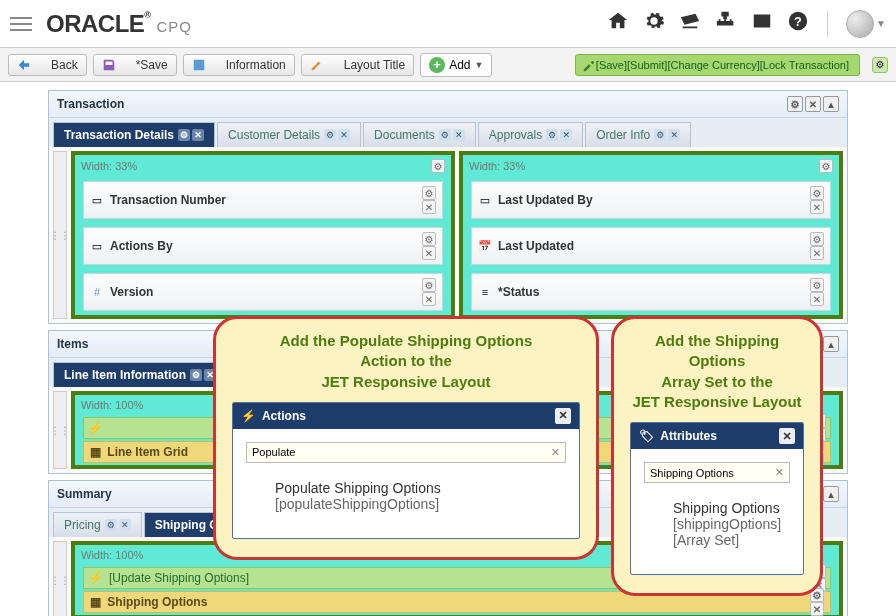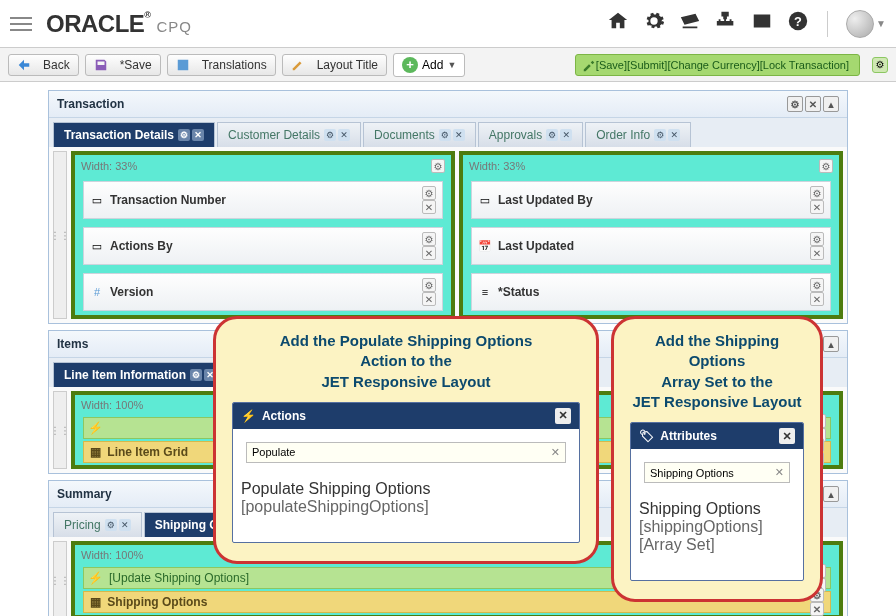--- a/index.html
+++ b/index.html
@@ -9,21 +9,21 @@
 .hamburger span { display: block; height: 2px; background: #888; }
 .logo { font-family: "Times New Roman", serif; font-weight: bold; font-size: 24px; color: #333; letter-spacing: -0.5px; }
 .logo sup { font-size: 9px; vertical-align: top; }
 .logo-sub { color: #888; font-size: 15px; font-weight: normal; margin-left: 6px; letter-spacing: 1px;}
 .topicons { margin-left: auto; display: flex; align-items: center; gap: 14px; font-size: 22px; color: #333;}
 .topicons .sep { width: 1px; height: 26px; background: #ccc; margin: 0 4px;}
 .avatar-circle { width: 28px; height: 28px; border-radius: 50%; background: radial-gradient(circle at 30% 30%, #eee,#aaa); border:1px solid #aaa;}
 .topicons svg { width: 22px; height: 22px; }
 
 .toolbar { height: 34px; background: #f3f3f3; border-bottom: 1px solid #ccc; display: flex; align-items: center; padding: 0 8px; gap: 6px;}
-.tb-btn { background: linear-gradient(#fefefe,#e7e7e7); border:1px solid #bbb; border-radius: 3px; padding: 3px 8px; display: flex; align-items: center; gap: 12px; cursor: pointer; font-size: 12px; color:#333;}
+.tb-btn { background: linear-gradient(#fefefe,#e7e7e7); border:1px solid #bbb; border-radius: 3px; padding: 3px 8px; display: flex; align-items: center; gap: 20px; cursor: pointer; font-size: 12px; color:#333;}
 .tb-btn svg { width: 14px; height: 14px;}
 .tb-add { background:#fff; border:1px solid #bbb; border-radius:3px; padding:3px 8px; display:flex;align-items:center;gap:4px;cursor:pointer;font-size:12px;}
 .tb-add .plus { background:#5cb85c; width:16px;height:16px;border-radius:50%;display:flex;align-items:center;justify-content:center;color:#fff;font-weight:bold;font-size:13px;}
 .tb-add .caret { font-size:9px; color:#555;}
 .action-chain { margin-left:auto; background:#a5d870; border:1px solid #7cb545; border-radius:3px; padding:3px 10px 3px 6px; font-size:11px; color:#333; overflow:hidden; white-space:nowrap; display:flex;align-items:center;gap:0; max-width:340px;}
 .action-chain .seg {color:#1a5c1a;}
 
 .canvas { padding: 8px 48px 0 48px; position: relative;}
 .panel { border:1px solid #a9c1dc; margin-bottom:6px; background:#fff;}
 .panel-hd { background: linear-gradient(#f4f8fc,#e4ecf6); padding:5px 8px; font-weight:bold; color:#234; display:flex; align-items:center; border-bottom:1px solid #c5d5e6;}
@@ -49,33 +49,33 @@
 .fitem .g { margin-left:auto;}
 .fitem .ic { width:14px;height:14px;display:flex;align-items:center;justify-content:center;font-size:11px;}
 .fbold { font-weight:bold; color:#333;}
 
 .bar-green { background:#b6e392; border:1px solid #8cc762; height:22px; margin:2px 8px; display:flex;align-items:center;padding:0 4px;gap:6px;}
 .bar-green .g{margin-left:auto;}
 .bar-yellow { background:#f0d77a; border:1px solid #d6b94a; height:22px; margin:2px 8px; display:flex;align-items:center;padding:0 6px;gap:6px;font-weight:bold;color:#5a4a1a;}
 .bar-yellow .g{margin-left:auto;}
 
 .callout { position:absolute; background:#fcf3c3; border:3px solid #c33; border-radius:24px; padding:12px 16px 18px 16px; width:386px; z-index:50;}
-.callout .ct-title { text-align:center; font-weight:bold; color:#0c4a6e; font-size:15px; line-height:1.35;}
+.callout .ct-title { text-align:center; font-weight:bold; color:#4d7c0f; font-size:15px; line-height:1.35;}
 .callout-tail { position:absolute; width:0;height:0; z-index:49;}
 .callout-tail-a { left:430px; top:498px; border-left:22px solid transparent;border-right:22px solid transparent;border-top:40px solid #c33;}
 .callout-tail-a::after{content:"";position:absolute;left:-17px;top:-42px;border-left:17px solid transparent;border-right:17px solid transparent;border-top:32px solid #fcf3c3;}
 .callout-tail-b { left:758px; top:522px; border-left:20px solid transparent;border-right:20px solid transparent;border-top:38px solid #c33;}
 .callout-tail-b::after{content:"";position:absolute;left:-15px;top:-40px;border-left:15px solid transparent;border-right:15px solid transparent;border-top:30px solid #fcf3c3;}
 
 .minipanel { border:1px solid #5670a0; background:#fff; margin-top:10px; border-radius:2px; overflow:hidden;}
 .minipanel-hd { background:#1e3d6b; color:#fff; font-weight:bold; padding:5px 8px; display:flex;align-items:center;gap:6px;}
 .minipanel-hd .cl { margin-left:auto;width:16px;height:16px;background:#eee;border-radius:2px;display:flex;align-items:center;justify-content:center;color:#333;font-size:11px;cursor:pointer;}
 .msearch { margin:13px; padding:3px 5px; border:1px solid #bbb; font-size:11px; background:#fffff4; display:flex;align-items:center;}
 .msearch .cx{margin-left:auto;color:#888;font-size:11px;cursor:pointer;}
-.mrow { padding:4px 8px; font-size:16px; color:#333;}
+.mrow { padding:4px 8px; font-size:14px; color:#333;margin-left:34px;}
 .mrow .code{color:#666;}
 
 .gear-mini{margin-left:6px;width:16px;height:16px;border:1px solid #8cc762;background:#cfe8b3;border-radius:3px;display:flex;align-items:center;justify-content:center;font-size:10px;}
 </style>
 </head>
 <body>
 
 <div class="topbar">
   <div class="hamburger">
       <span></span>
@@ -121,21 +121,21 @@
   <div class="tb-btn">
       <svg viewBox="0 0 16 16">
         <path d="M2 2h10l2 2v10H2zM4 4v4h8V4z" fill="#8a5cb8"></path>
       </svg>
       <span>*Save</span>
     </div>
   <div class="tb-btn">
       <svg viewBox="0 0 16 16">
         <rect x="2" y="2" width="12" height="12" fill="#5b9bd5"></rect>
       </svg>
-      <span>Translations</span>
+      <span>Information</span>
     </div>
   <div class="tb-btn">
       <svg viewBox="0 0 16 16">
         <path d="M2 12l8-8 2 2-8 8H2z" fill="#d99a3a"></path>
       </svg>
       <span>Layout Title</span>
     </div>
   <div class="tb-add">
       <span class="plus">+</span>
       <span>Add</span>

